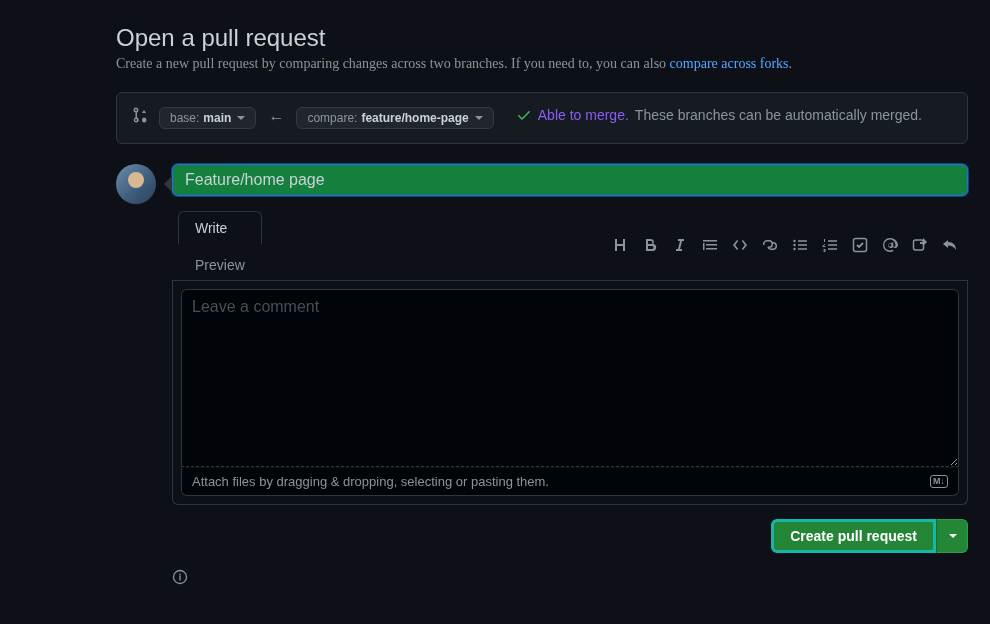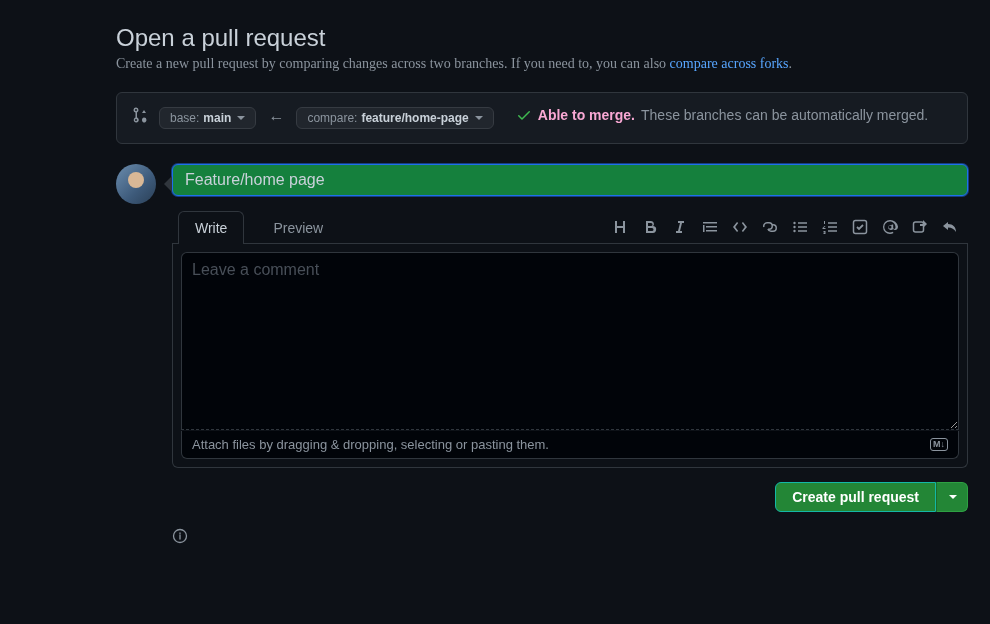--- a/index.html
+++ b/index.html
@@ -66,21 +66,21 @@
     border-top: 4px solid #8b949e;
     margin-left: 2px;
   }
   .arrow-left {
     color: #8b949e;
     font-size: 16px;
     padding: 0 2px;
   }
   .merge-status { display: inline-flex; align-items: center; gap: 6px; margin-left: 12px; }
   .merge-status .check { color: #3fb950; display: flex; }
-  .merge-status .ok { color: #f9a8d4; font-weight: 700; }
+  .merge-status .ok { color: #8b5cf6; font-weight: 400; }
   .merge-status .desc { color: #8b949e; }
   .pr-form-row { display: flex; gap: 16px; align-items: flex-start; }
   .avatar {
     width: 40px; height: 40px; border-radius: 50%;
     background: linear-gradient(135deg, #6b8dae 0%, #3d5a7a 60%, #2a3f56 100%);
     flex-shrink: 0;
     position: relative;
     overflow: hidden;
   }
   .avatar::after {
@@ -114,21 +114,21 @@
     font-size: 16px;
     padding: 6px 12px;
     font-family: inherit;
     margin-bottom: 14px;
   }
   .tabs-row {
     display: flex;
     align-items: center;
     border-bottom: 1px solid #30363d;
   }
-  .tabs { display: flex; gap: 12px; margin-left: 6px; }
+  .tabs { display: flex; gap: 4px; margin-left: 6px; flex-direction: column; }
   .tab {
     padding: 8px 16px;
     font-size: 14px;
     color: #8b949e;
     cursor: pointer;
     border: 1px solid transparent;
     border-bottom: none;
     border-radius: 6px 6px 0 0;
     background: transparent;
     position: relative;
@@ -195,21 +195,21 @@
     line-height: 1.2;
   }
   .actions {
     display: flex;
     justify-content: flex-end;
     margin-top: 14px;
     gap: 0;
   }
   .btn-primary {
     background: #238636;
-    border: 1px solid #14b8a6;
+    border: 3px solid #14b8a6;
     color: #fff;
     font-weight: 600;
     font-size: 14px;
     padding: 6px 16px;
     border-radius: 6px 0 0 6px;
     cursor: pointer;
     font-family: inherit;
   }
   .btn-primary-caret {
     background: #238636;

